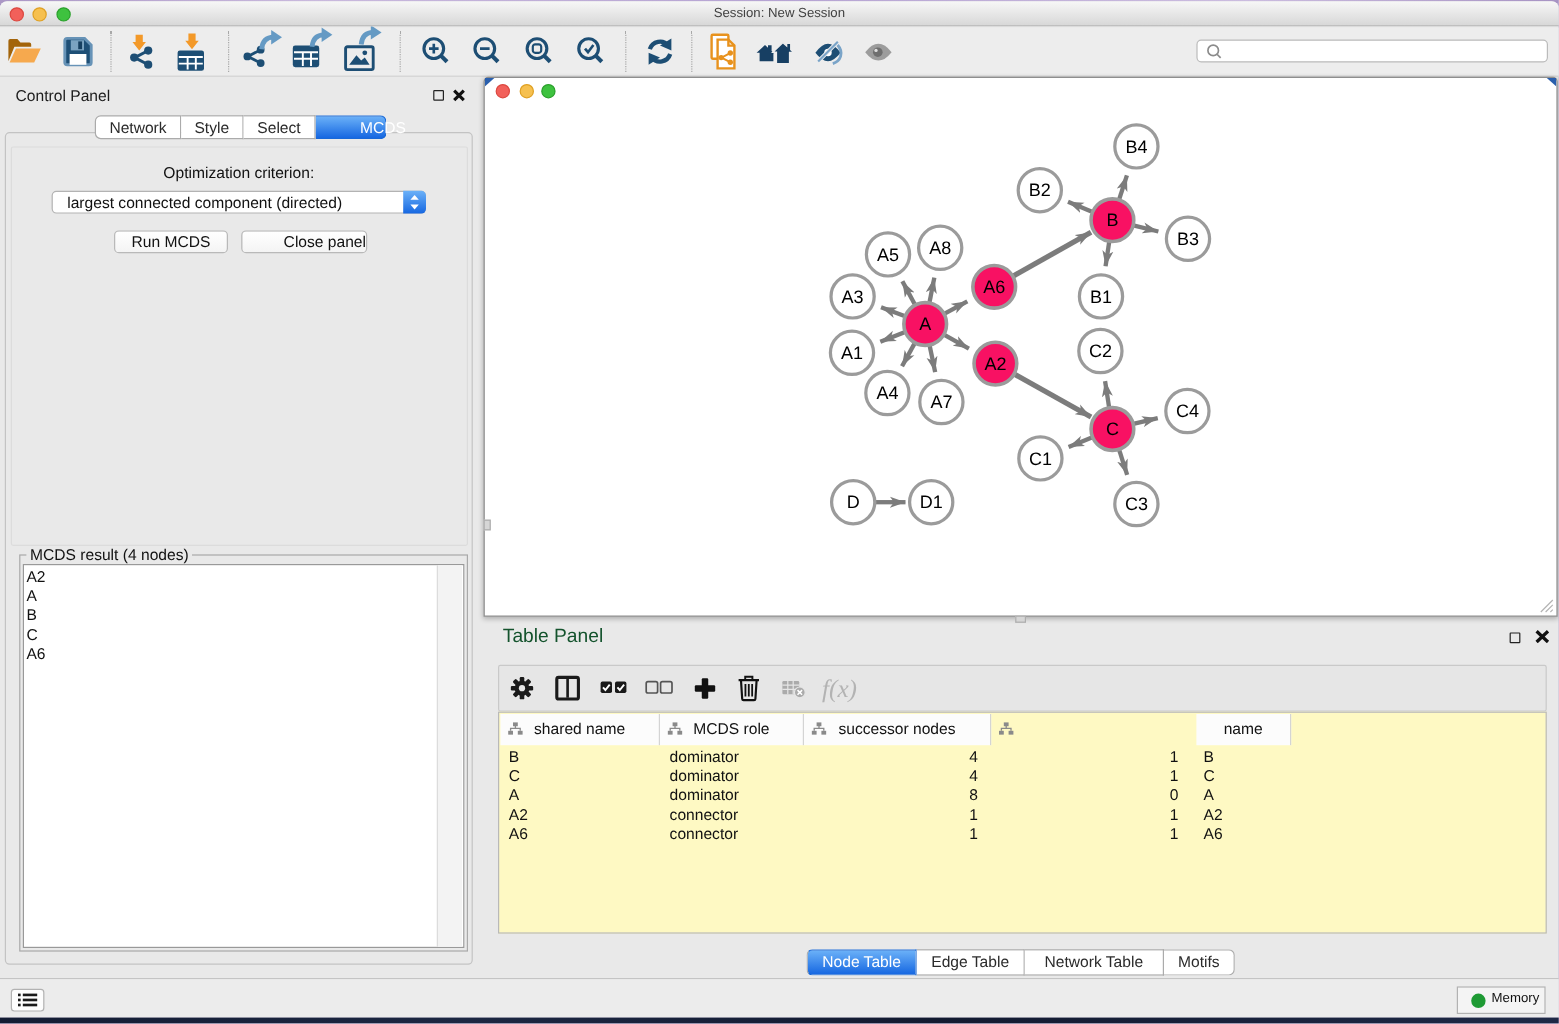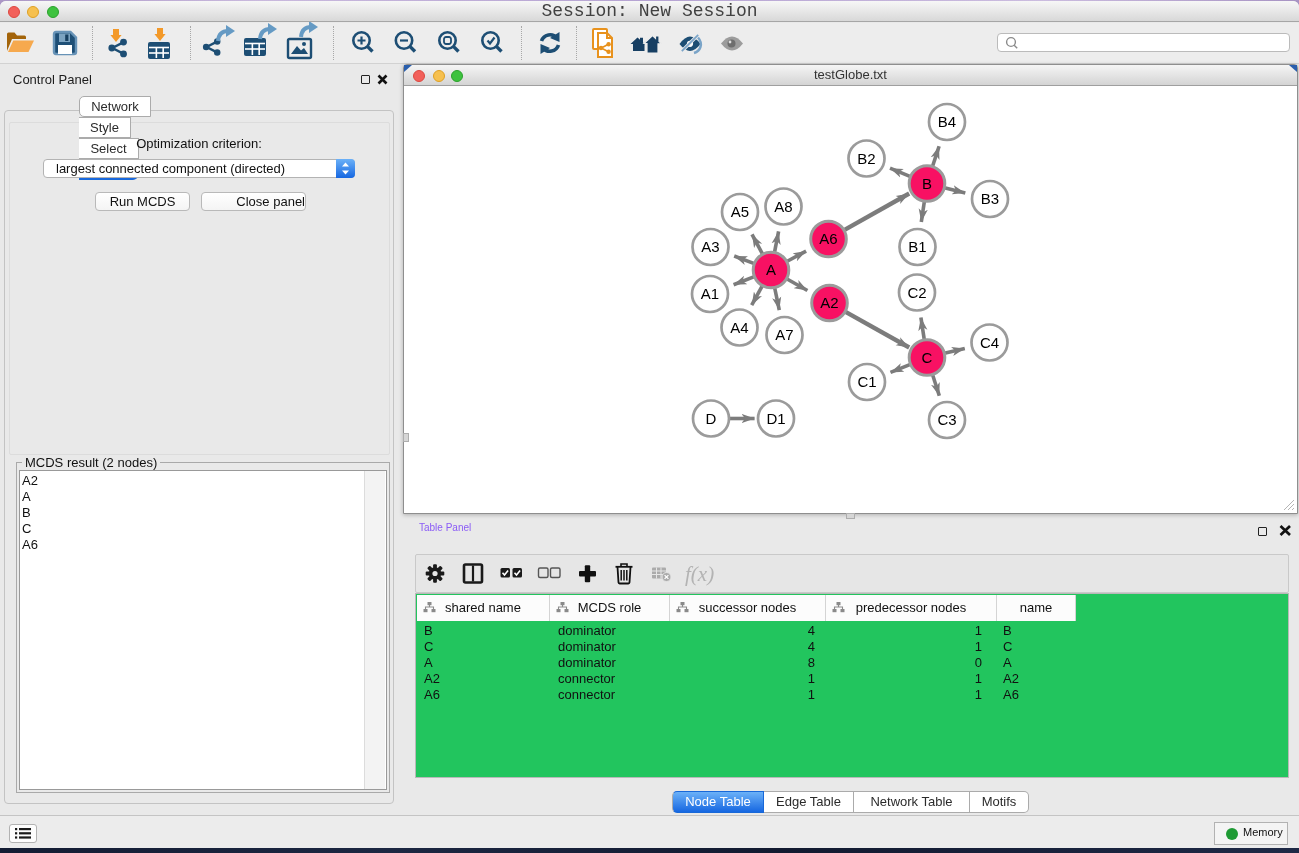--- a/index.html
+++ b/index.html
@@ -1,56 +1,56 @@
 <!DOCTYPE html>
 <html><head>
 <meta charset="utf-8">
 <style>
 * { margin:0; padding:0; box-sizing:border-box; }
 html,body { width:1299px; height:853px; overflow:hidden; }
 body { font-family:"Liberation Sans", sans-serif; background:linear-gradient(90deg,#ab97c5,#c9b9dd 20%,#b5a3d2 50%,#cbbcdf 80%,#a793c3); position:relative; }
 .abs { position:absolute; }
 
 #winbody { left:0; top:1px; width:1299px; height:847px; background:#e9e9e9; border-radius:6px 6px 0 0; }
-#titlebar { left:0; top:1px; width:1299px; height:21px; background:linear-gradient(#f7f7f7,#d8d8d8); border-radius:6px 6px 0 0; border-bottom:1px solid #a6a6a6; text-align:center; font-size:18px; color:#414141; line-height:21px;font-family:Liberation Mono, monospace; }
+#titlebar { left:0; top:1px; width:1299px; height:21px; background:linear-gradient(#f7f7f7,#d8d8d8); border-radius:6px 6px 0 0; border-bottom:1px solid #a6a6a6; text-align:center; font-size:11px; color:#414141; line-height:21px; }
 .tl { width:12px; height:12px; border-radius:50%; top:6px; }
 #toolbar { left:0; top:23px; width:1299px; height:41px; background:#ededed; border-bottom:1px solid #d2d2d2; }
 .tsep { top:26px; width:0; height:34px; border-left:1px dotted #a8a8a8; }
 #searchbox { left:997px; top:33px; width:293px; height:19px; background:#fff; border:1px solid #bbb; border-radius:4px; }
 
 #cp-title { left:13px; top:72px; font-size:13px; color:#1c1c1c; }
 .paneico { top:74px; font-size:12px; color:#111; }
 #cp-panel { left:4px; top:110px; width:390px; height:694px; border:1px solid #c3c3c3; border-radius:4px; background:#e9e9e9; }
 #cp-inner { left:9px; top:122px; width:381px; height:333px; border:1px solid #dcdcdc; border-radius:2px; }
 .tabbar { height:20px; display:flex; font-size:13px; }
 .tabbar .tab { background:#fff; border:1px solid #ababab; border-left:none; color:#2b2b2b; text-align:center; line-height:19px; }
 .tabbar .tab:first-child { border-left:1px solid #ababab; border-radius:5px 0 0 5px; }
 .tabbar .tab:last-child { border-radius:0 5px 5px 0; }
 .tabbar .sel { background:linear-gradient(#6bb1f8,#1667e1); border-color:#1868d8; color:#fff; }
-#cp-tabs { left:79px; top:96px; width:271px;flex-direction:column; }
+#cp-tabs { left:79px; top:96px; width:271px; }
 #opt-label { left:4px; top:136px; width:390px; text-align:center; font-size:13px; color:#111; }
 #dropdown { left:43px; top:159px; width:312px; height:19px; background:#fff; border:1px solid #b3b3b3; border-radius:4px; font-size:13px; color:#111; line-height:17px; padding-left:12px; }
 #dd-step { right:-1px; top:-1px; width:19px; height:19px; border-radius:0 4px 4px 0; background:linear-gradient(#6bb1f8,#1667e1); }
 .btn { background:linear-gradient(#ffffff,#f4f4f4); border:1px solid #b9b9b9; border-radius:4px; font-size:13px; color:#111; text-align:center; line-height:17px; height:19px; }
 #btn-run { left:95px; top:192px; width:95px; }
 #btn-close { left:201px; top:192px; width:105px;text-align:right; }
 #fieldset { left:16px; top:462px; width:374px; height:331px; border:1px solid #a9a9a9; }
 #fs-legend { left:22px; top:455px; background:#e9e9e9; padding:0 3px; font-size:13px; color:#111; }
 #listbox { left:19px; top:470px; width:368px; height:320px; background:#fff; border:1px solid #999; font-size:13px; color:#111; line-height:16px; padding:2px 0 0 2px; }
 #lb-scroll { left:364px; top:471px; width:21px; height:318px; background:#f3f3f3; border-left:1px solid #dcdcdc; }
 
 #netwin { left:403px; top:64px; width:895px; height:450px; background:#fff; border:1px solid #8e8e8e; border-radius:4px 4px 0 0; box-shadow:0 1px 4px rgba(0,0,0,0.25); }
 #net-title { left:0; top:0; width:893px; height:21px; background:linear-gradient(#f5f5f5,#d4d4d4); border-radius:4px 4px 0 0; border-bottom:1px solid #9f9f9f; text-align:center; font-size:13px; color:#333; line-height:20px; }
 .corner { width:9px; height:9px; }
 #graphwrap { left:0; top:22px; }
 #resizegrip { right:2px; bottom:2px; width:12px; height:12px; }
 
-#tp-title { left:419px; top:522px; font-size:10px; color:#8b5cf6; }
+#tp-title { left:419px; top:522px; font-size:16px; color:#14532d; }
 #tp-toolbar { left:415px; top:554px; width:874px; height:39px; background:#e6e6e6; border:1px solid #c9c9c9; border-radius:2px; }
-#tp-table { left:415px; top:593px; width:874px; height:185px; background:#22c55e; border:1px solid #b9b9b9; }
+#tp-table { left:415px; top:593px; width:874px; height:185px; background:#fef9c3; border:1px solid #b9b9b9; }
 .th { top:1px; height:26px; background:#fcfcfc; border-right:1px solid #d4d4d4; font-size:13px; color:#111; text-align:center; line-height:26px; }
 .td { font-size:13px; color:#111; height:16px; }
 #tp-tabs { left:672px; top:791px; width:357px; }
 #tp-tabs .tab { line-height:20px; }
 #tp-tabs.tabbar { height:22px; }
 
 #statussep { left:0; top:815px; width:1299px; height:1px; background:#c4c4c4; }
 #statusbar { left:0; top:816px; width:1299px; height:32px; background:#ececec; }
 #listbtn { left:9px; top:824px; width:28px; height:19px; background:#fdfdfd; border:1px solid #b2b2b2; border-radius:3px; }
 #membtn { left:1214px; top:822px; width:74px; height:23px; background:#f4f4f4; border:1px solid #b2b2b2; font-size:11px; color:#111; }
@@ -209,26 +209,25 @@
 <div class="abs" id="opt-label">Optimization criterion:</div>
 <div class="abs" id="dropdown">largest connected component (directed)
   <div class="abs" id="dd-step"><svg width="19" height="19">
         <path d="M9.5,3.5 L13,7.5 L6,7.5 Z" fill="#fff"></path>
         <path d="M9.5,15.5 L13,11.5 L6,11.5 Z" fill="#fff"></path>
       </svg></div>
 </div>
 <div class="abs btn" id="btn-run">Run MCDS</div>
 <div class="abs btn" id="btn-close">Close panel</div>
 <div class="abs" id="fieldset"></div>
-<div class="abs" id="fs-legend">MCDS result (2 nodes)</div>
+<div class="abs" id="fs-legend">MCDS result (4 nodes)</div>
 <div class="abs" id="listbox">A2<br>A<br>B<br>C<br>A6</div>
 <div class="abs" id="lb-scroll"></div>
 
 <div class="abs" id="netwin">
-  <div class="abs" id="net-title">testGlobe.txt</div>
   <svg class="abs corner" style="left:0;top:0;">
       <path d="M0,0 L8,0 L0,7 Z" fill="#2a5fad"></path>
     </svg>
   <svg class="abs corner" style="right:0;top:0;">
       <path d="M9,0 L1,0 L9,7 Z" fill="#2a5fad"></path>
     </svg>
   <div class="abs tl" style="left:9px; top:5px; background:#f2605a; border:1px solid #dc4840;"></div>
   <div class="abs tl" style="left:29px; top:5px; background:#f6c04f; border:1px solid #dfa023;"></div>
   <div class="abs tl" style="left:47px; top:5px; background:#3ec23f; border:1px solid #2ba12c;"></div>
   <div class="abs" id="graphwrap">
@@ -367,21 +366,20 @@
       </g>
       <circle cx="5.5" cy="3.5" r="4.5" fill="#ababab" stroke="#e6e6e6" stroke-width="1"></circle>
       <path d="M3.6,1.6 L7.4,5.4 M7.4,1.6 L3.6,5.4" stroke="#fff" stroke-width="1.3"></path>
     </g>
 <text x="270" y="27" font-family="Liberation Serif, serif" font-style="italic" font-size="21" fill="#b3b3b3">f(x)</text>
 </svg>
 <div class="abs" id="tp-table">
   <div class="abs th" style="left:1px; width:133px;">shared name</div>
   <div class="abs th" style="left:134px; width:120px;">MCDS role</div>
   <div class="abs th" style="left:254px; width:156px;">successor nodes</div>
-  <div class="abs th" style="left:410px; width:171px;">predecessor nodes</div>
   <div class="abs th" style="left:581px; width:79px;text-align:center;">name</div>
 <svg class="abs" style="left:7px; top:7px;" width="13" height="13">
       <g fill="#8a8a8a">
         <rect x="4.5" y="1" width="4" height="3.2"></rect>
         <rect x="0.5" y="8" width="4" height="3.2"></rect>
         <rect x="8.5" y="8" width="4" height="3.2"></rect>
         <path d="M6.5,4 L6.5,6 M2.5,8 L2.5,6 L10.5,6 L10.5,8" stroke="#8a8a8a" fill="none" stroke-width="1.1"></path>
       </g>
     </svg>
 <svg class="abs" style="left:140px; top:7px;" width="13" height="13">

